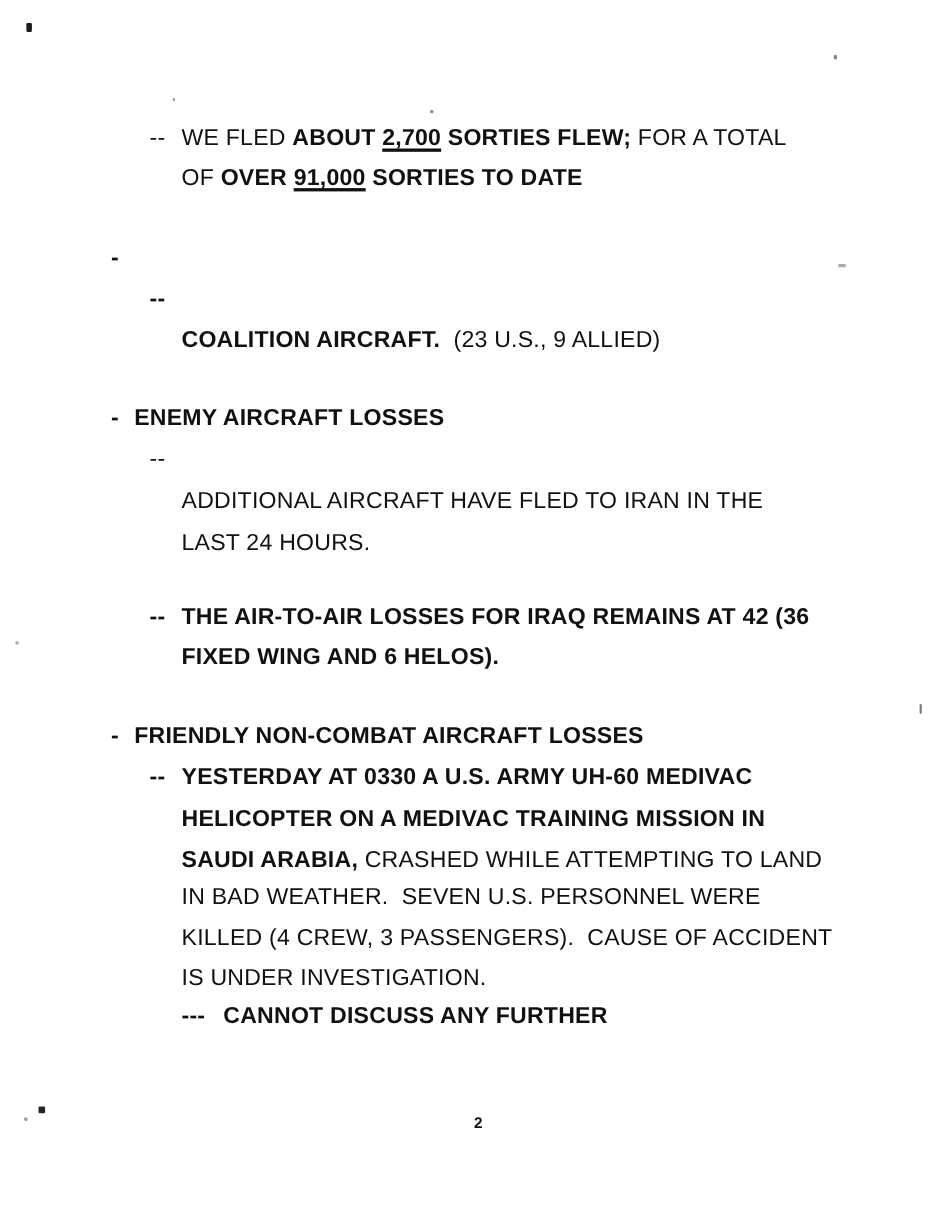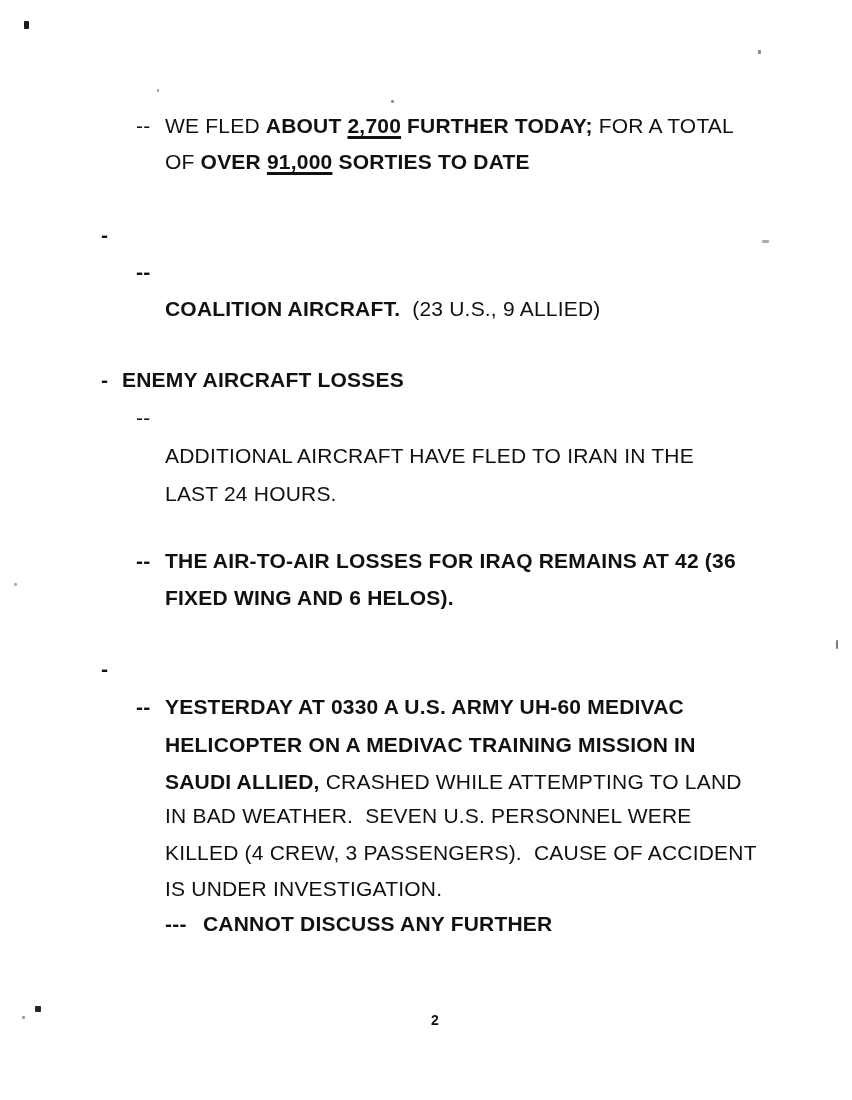--- a/index.html
+++ b/index.html
@@ -38,21 +38,21 @@
   }
   .speck{position:absolute;border-radius:1px;}
 </style>
 </head>
 <body>
 
 <div id="page">
 
   <div class="line" style="top:113px">
     <span class="dash" style="left:136px">--</span>
-    <span class="txt" style="left:165px"><span>WE FLED </span><span class="b">ABOUT </span><span class="u">2,700</span><span class="b"> FURTHER TODAY;</span><span> FOR A TOTAL</span></span>
+    <span class="txt" style="left:165px"><span>WE FLED </span><span class="b">ABOUT </span><span class="u">2,700</span><span class="b"> SORTIES FLEW;</span><span> FOR A TOTAL</span></span>
   </div>
   <div class="line" style="top:149px">
     <span class="txt" style="left:165px"><span>OF </span><span class="b">OVER </span><span class="u">91,000</span><span class="b"> SORTIES TO DATE</span></span>
   </div>
 
   <div class="line" style="top:222px">
     <span class="dash b" style="left:101px">-</span>
   </div>
   <div class="line" style="top:259px">
     <span class="dash b" style="left:136px">--</span>
@@ -78,30 +78,31 @@
   <div class="line" style="top:548px">
     <span class="dash b" style="left:136px">--</span>
     <span class="txt b" style="left:165px">THE AIR-TO-AIR LOSSES FOR IRAQ REMAINS AT 42 (36</span>
   </div>
   <div class="line" style="top:585px">
     <span class="txt b" style="left:165px">FIXED WING AND 6 HELOS).</span>
   </div>
 
   <div class="line" style="top:656px">
     <span class="dash b" style="left:101px">-</span>
+    <span class="txt b" style="left:122px">FRIENDLY NON-COMBAT AIRCRAFT LOSSES</span>
   </div>
   <div class="line" style="top:694px">
     <span class="dash b" style="left:136px">--</span>
     <span class="txt b" style="left:165px">YESTERDAY AT 0330 A U.S. ARMY UH-60 MEDIVAC</span>
   </div>
   <div class="line" style="top:732px">
     <span class="txt b" style="left:165px">HELICOPTER ON A MEDIVAC TRAINING MISSION IN</span>
   </div>
   <div class="line" style="top:769px">
-    <span class="txt" style="left:165px"><span class="b">SAUDI ALLIED,</span><span> CRASHED WHILE ATTEMPTING TO LAND</span></span>
+    <span class="txt" style="left:165px"><span class="b">SAUDI ARABIA,</span><span> CRASHED WHILE ATTEMPTING TO LAND</span></span>
   </div>
   <div class="line" style="top:803px">
     <span class="txt" style="left:165px">IN BAD WEATHER.  SEVEN U.S. PERSONNEL WERE</span>
   </div>
   <div class="line" style="top:840px">
     <span class="txt" style="left:165px">KILLED (4 CREW, 3 PASSENGERS).  CAUSE OF ACCIDENT</span>
   </div>
   <div class="line" style="top:876px">
     <span class="txt" style="left:165px">IS UNDER INVESTIGATION.</span>
   </div>

